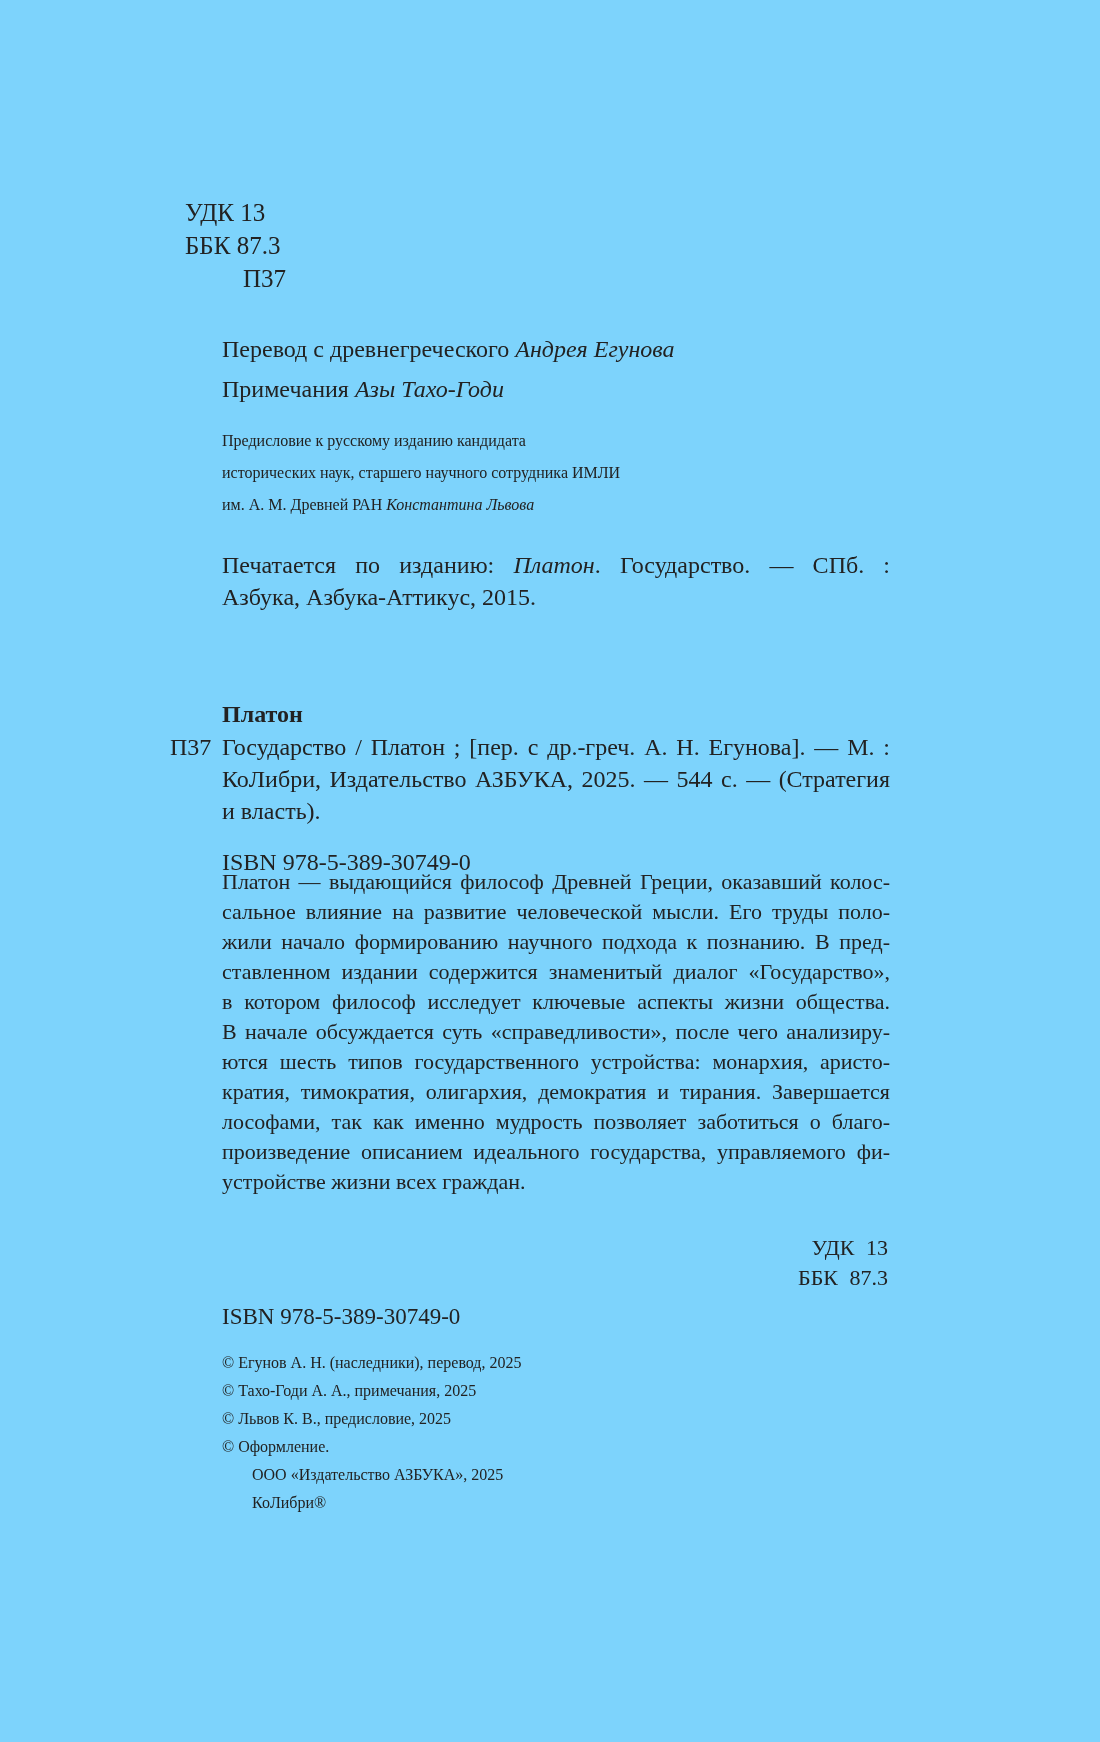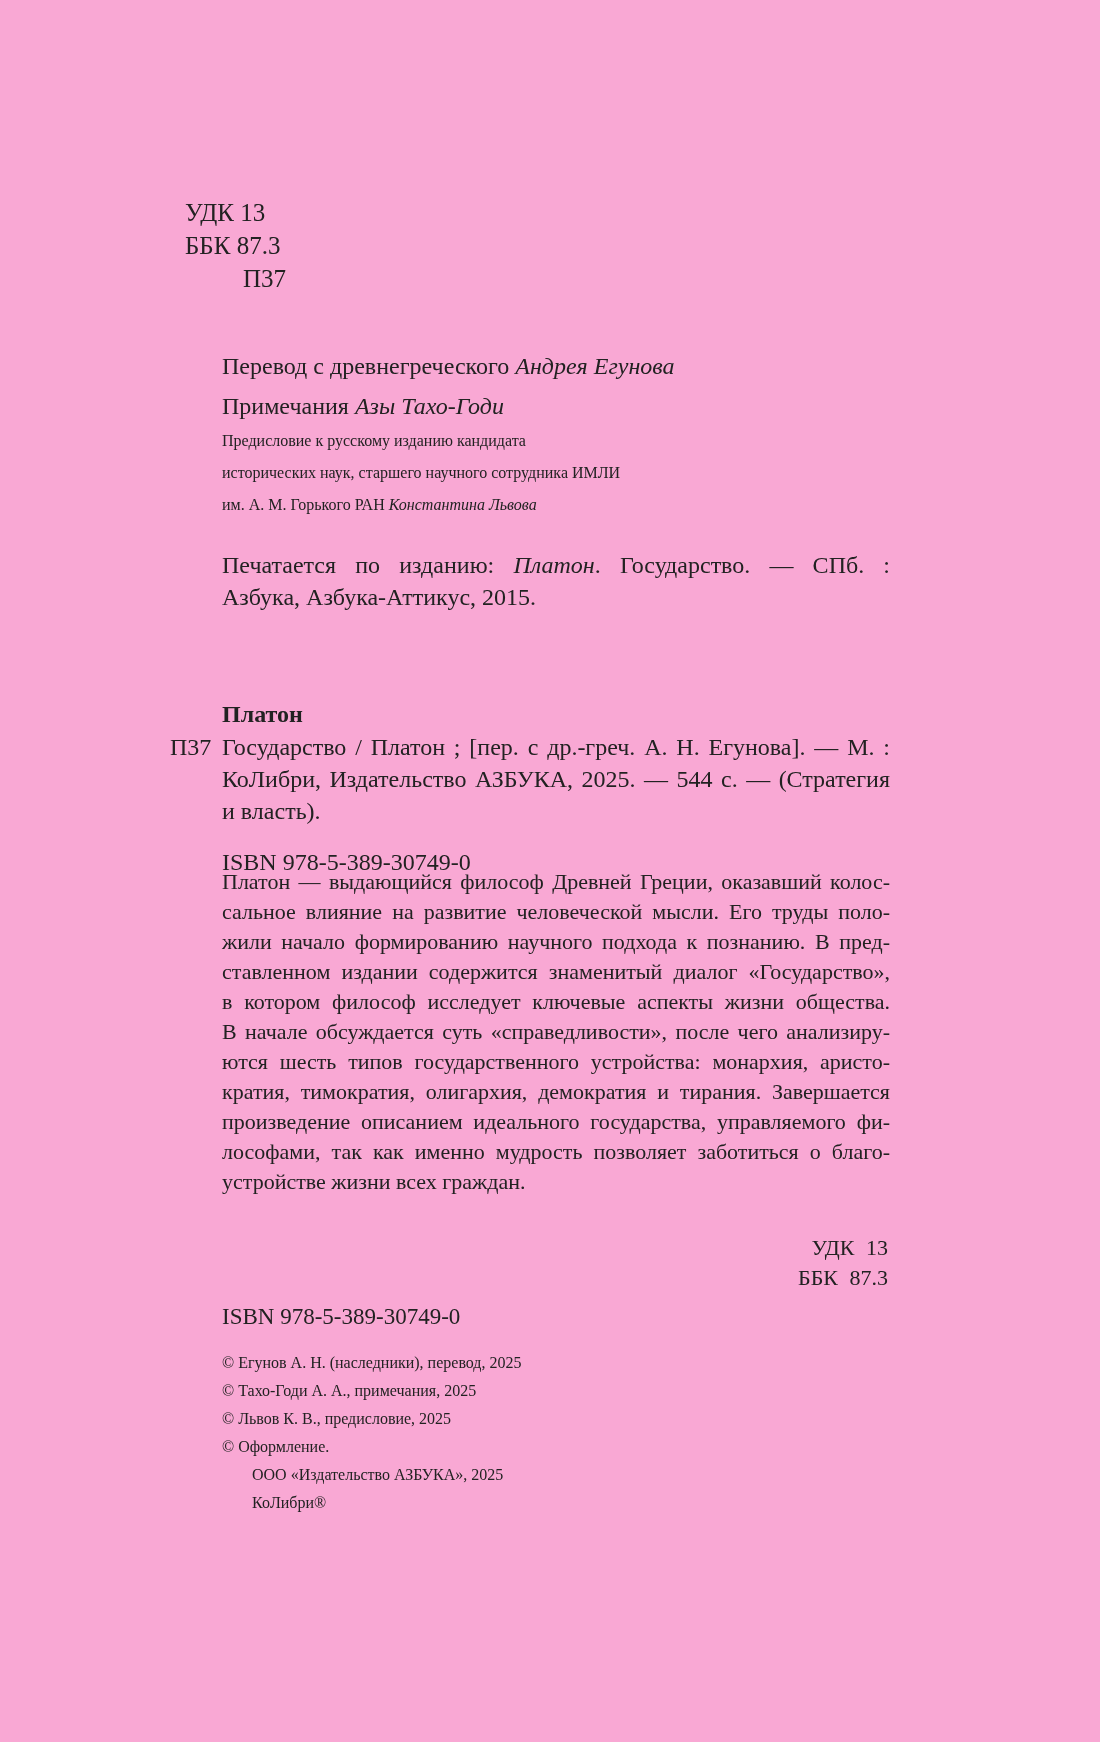--- a/index.html
+++ b/index.html
@@ -4,35 +4,35 @@
 <style>
   html, body { margin: 0; padding: 0; }
   body {
     width: 1100px; height: 1742px;
     background: #ffffff;
     font-family: "Liberation Serif", "DejaVu Serif", serif;
     color: #222222;
     position: relative;
     overflow: hidden;
   }
-  .page { position: absolute; inset: 0; background: #f9a8d4; }
+  .page { position: absolute; inset: 0; background: #7dd3fc; }
   .it { font-style: italic; }
   .bold { font-weight: bold; }
   .line { white-space: pre-wrap; }
   .j { text-align: justify; text-align-last: justify; }
 
   .header-block {
     position: absolute; left: 185px; top: 196px;
     font-size: 25px; line-height: 33px;
   }
   .header-code { padding-left: 58px; }
 
   .credit-names {
     position: absolute; left: 222px; top: 329px;
-    width: 668px; font-size: 24px; line-height: 40px; margin-top: 17px;
+    width: 668px; font-size: 24px; line-height: 40px;
   }
   .credit-preface {
     position: absolute; left: 222px; top: 425px;
     width: 668px; font-size: 16px; line-height: 32px;
   }
   .credit-printed {
     position: absolute; left: 222px; top: 533px;
     width: 668px; font-size: 24px; line-height: 32px; margin-top: 16px;
   }
 
@@ -79,21 +79,21 @@
   </div>
 
   <div class="credit-names">
     <div class="line"><span>Перевод с древнегреческого </span><span class="it">Андрея Егунова</span></div>
     <div class="line"><span>Примечания </span><span class="it">Азы Тахо-Годи</span></div>
   </div>
 
   <div class="credit-preface">
     <div class="line">Предисловие к русскому изданию кандидата</div>
     <div class="line">исторических наук, старшего научного сотрудника ИМЛИ</div>
-    <div class="line"><span>им. А. М. Горького РАН </span><span class="it">Константина Львова</span></div>
+    <div class="line"><span>им. А. М. Древней РАН </span><span class="it">Константина Львова</span></div>
   </div>
 
   <div class="credit-printed">
     <div class="line j"><span>Печатается по изданию: </span><span class="it">Платон</span><span>. Государство. — СПб. :</span></div>
     <div class="line">Азбука, Азбука-Аттикус, 2015.</div>
   </div>
 
   <div class="catalog">
     <div class="catalog-author bold">Платон</div>
     <div class="catalog-entry">
@@ -107,22 +107,22 @@
 
   <div class="annotation">
     <div class="line j">Платон — выдающийся философ Древней Греции, оказавший колос-</div>
     <div class="line j">сальное влияние на развитие человеческой мысли. Его труды поло-</div>
     <div class="line j">жили начало формированию научного подхода к познанию. В пред-</div>
     <div class="line j">ставленном издании содержится знаменитый диалог «Государство»,</div>
     <div class="line j">в котором философ исследует ключевые аспекты жизни общества.</div>
     <div class="line j">В начале обсуждается суть «справедливости», после чего анализиру-</div>
     <div class="line j">ются шесть типов государственного устройства: монархия, аристо-</div>
     <div class="line j">кратия, тимократия, олигархия, демократия и тирания. Завершается</div>
+    <div class="line j">лософами, так как именно мудрость позволяет заботиться о благо-</div>
     <div class="line j">произведение описанием идеального государства, управляемого фи-</div>
-    <div class="line j">лософами, так как именно мудрость позволяет заботиться о благо-</div>
     <div class="line">устройстве жизни всех граждан.</div>
   </div>
 
   <div class="classification">
     <div class="line">УДК 13</div>
     <div class="line">ББК 87.3</div>
   </div>
 
   <div class="footer-isbn">ISBN 978-5-389-30749-0</div>
 

